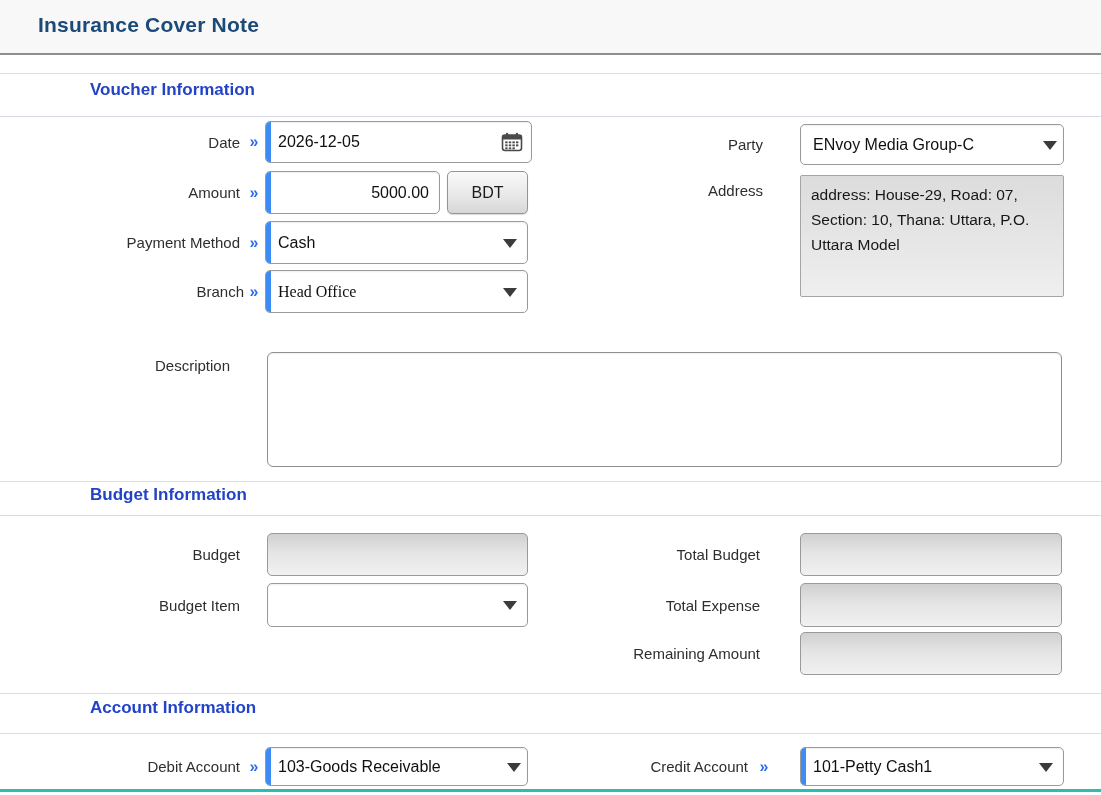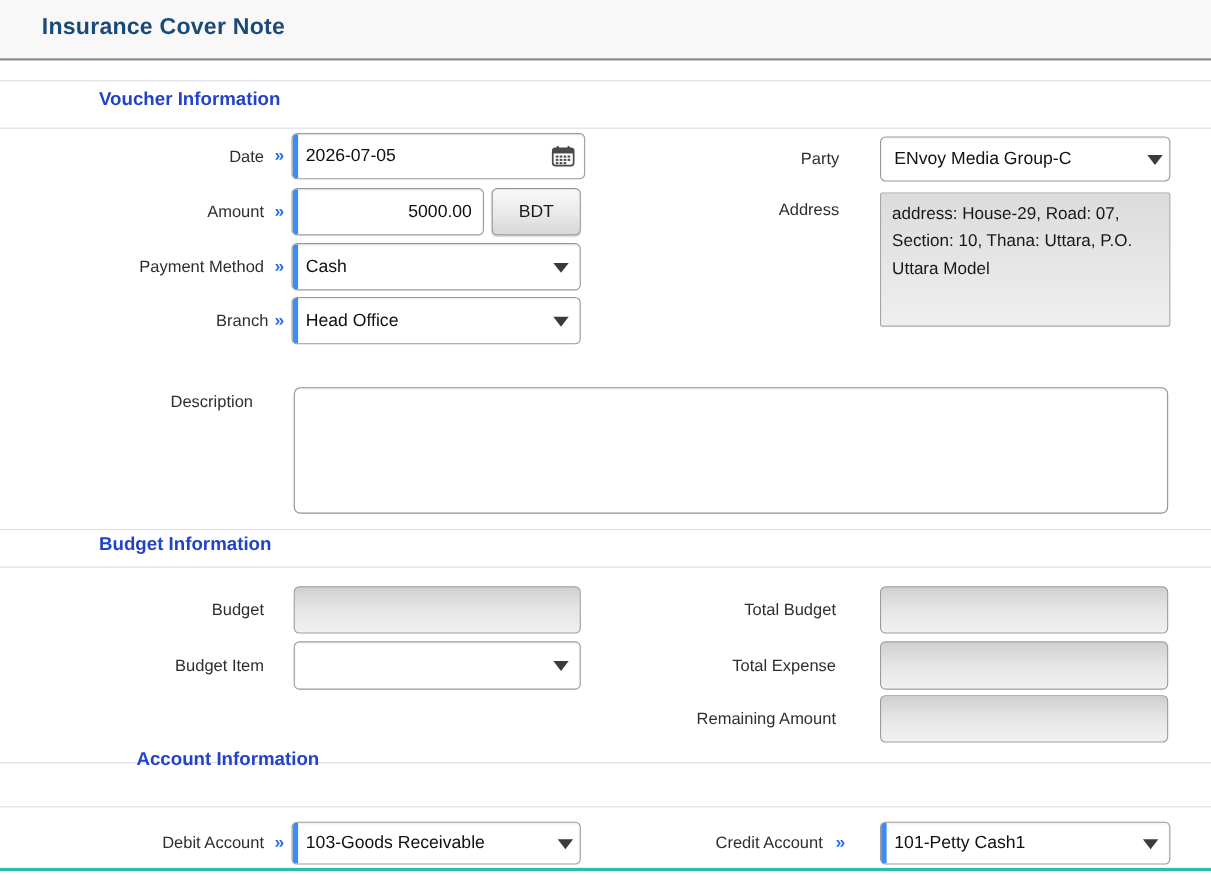--- a/index.html
+++ b/index.html
@@ -84,21 +84,21 @@
     <div class="page-title">Insurance Cover Note</div>
   </div>
 
   <div class="hline" style="top:73px;"></div>
   <div class="section-heading" style="top:80px;">Voucher Information</div>
   <div class="hline" style="top:116px;"></div>
 
   <div class="label vcenter" style="left:0; top:121px; width:240px; height:42px;">Date</div>
   <div class="chevron" style="left:244px; top:121px; width:20px; height:42px;">»</div>
   <div class="field required" style="left:265px; top:121px; width:267px; height:42px;">
-    <span class="txt">2026-07-05</span>
+    <span class="txt">2026-12-05</span>
     <span class="cal-icon">
       <svg width="22" height="20" viewBox="0 0 22 20">
         <rect x="1.5" y="3" width="19" height="15.5" rx="2.5" fill="#ffffff" stroke="#4a4a4a" stroke-width="1.6"></rect>
         <rect x="1.5" y="3" width="19" height="4.5" fill="#4a4a4a"></rect>
         <rect x="5" y="0.8" width="2.2" height="3.4" rx="1" fill="#4a4a4a"></rect>
         <rect x="14.8" y="0.8" width="2.2" height="3.4" rx="1" fill="#4a4a4a"></rect>
         <g fill="#4a4a4a">
           <rect x="4.2" y="9.4" width="2.4" height="1.9"></rect>
             <rect x="7.8" y="9.4" width="2.4" height="1.9"></rect>
             <rect x="11.4" y="9.4" width="2.4" height="1.9"></rect>
@@ -124,21 +124,21 @@
 
   <div class="label vcenter" style="left:0; top:221px; width:240px; height:43px;">Payment Method</div>
   <div class="chevron" style="left:244px; top:221px; width:20px; height:43px;">»</div>
   <div class="field required" style="left:265px; top:221px; width:263px; height:43px;">
     <span class="txt">Cash</span>
     <span class="select-arrow"></span>
   </div>
 
   <div class="label vcenter" style="left:4px; top:270px; width:240px; height:43px;">Branch</div>
   <div class="chevron" style="left:244px; top:270px; width:20px; height:43px;">»</div>
-  <div class="field required" style="left:265px; top:270px; width:263px; height:43px;">
+  <div class="field required" style="left:265px; top:270px; width:263px; height:43px;font-family:Liberation Serif, serif;">
     <span class="txt">Head Office</span>
     <span class="select-arrow"></span>
   </div>
 
   <div class="label vcenter" style="left:520px; top:124px; width:243px; height:41px;">Party</div>
   <div class="field" style="left:800px; top:124px; width:264px; height:41px;">
     <span class="txt overlap">ENvoy Media Group-C</span>
     <span class="select-arrow overlap"></span>
   </div>
 
@@ -164,21 +164,21 @@
   <div class="label vcenter" style="left:520px; top:533px; width:240px; height:43px;">Total Budget</div>
   <div class="disabled-field" style="left:800px; top:533px; width:262px; height:43px;"></div>
 
   <div class="label vcenter" style="left:520px; top:583px; width:240px; height:44px;">Total Expense</div>
   <div class="disabled-field" style="left:800px; top:583px; width:262px; height:44px;"></div>
 
   <div class="label vcenter" style="left:520px; top:632px; width:240px; height:43px;">Remaining Amount</div>
   <div class="disabled-field" style="left:800px; top:632px; width:262px; height:43px;"></div>
 
   <div class="hline" style="top:693px;"></div>
-  <div class="section-heading" style="top:680px;margin-left:34px;">Account Information</div>
+  <div class="section-heading" style="top:698px;">Account Information</div>
   <div class="hline" style="top:733px;"></div>
 
   <div class="label vcenter" style="left:0; top:747px; width:240px; height:39px;">Debit Account</div>
   <div class="chevron" style="left:244px; top:747px; width:20px; height:39px;">»</div>
   <div class="field required" style="left:265px; top:747px; width:263px; height:39px;">
     <span class="txt overlap">103-Goods Receivable</span>
     <span class="select-arrow overlap"></span>
   </div>
 
   <div class="label vcenter" style="left:520px; top:747px; width:228px; height:39px;">Credit Account</div>

